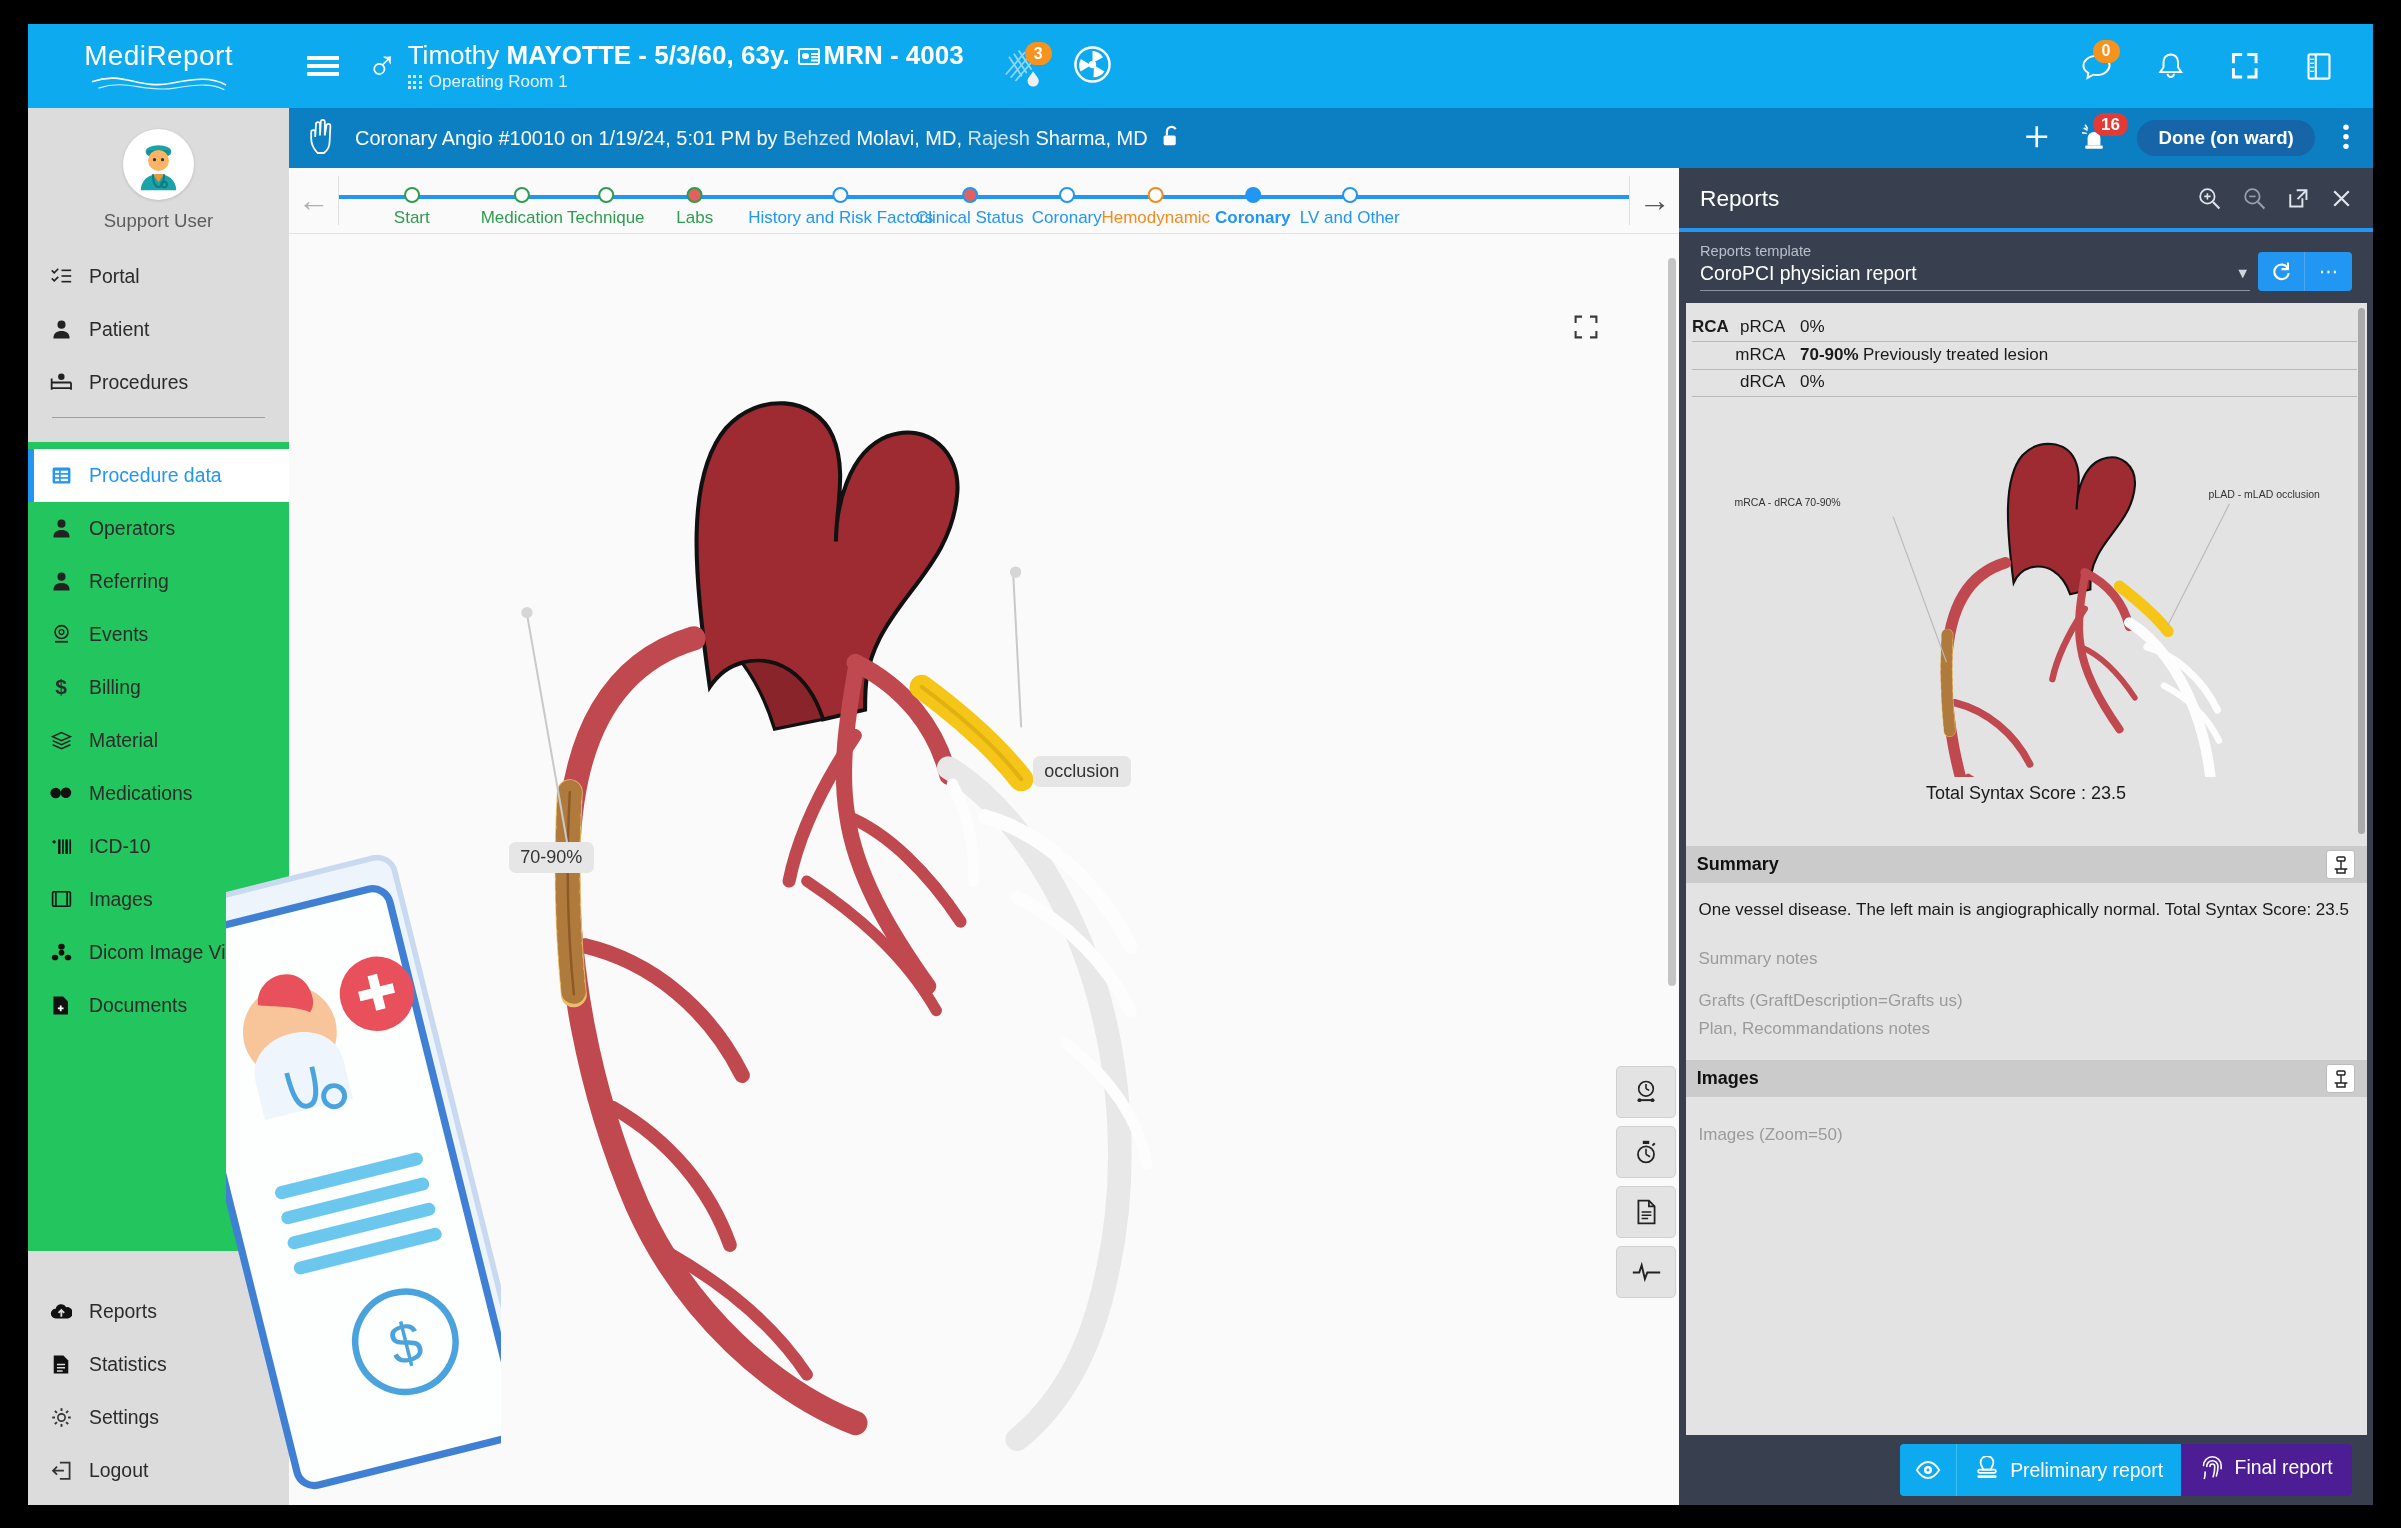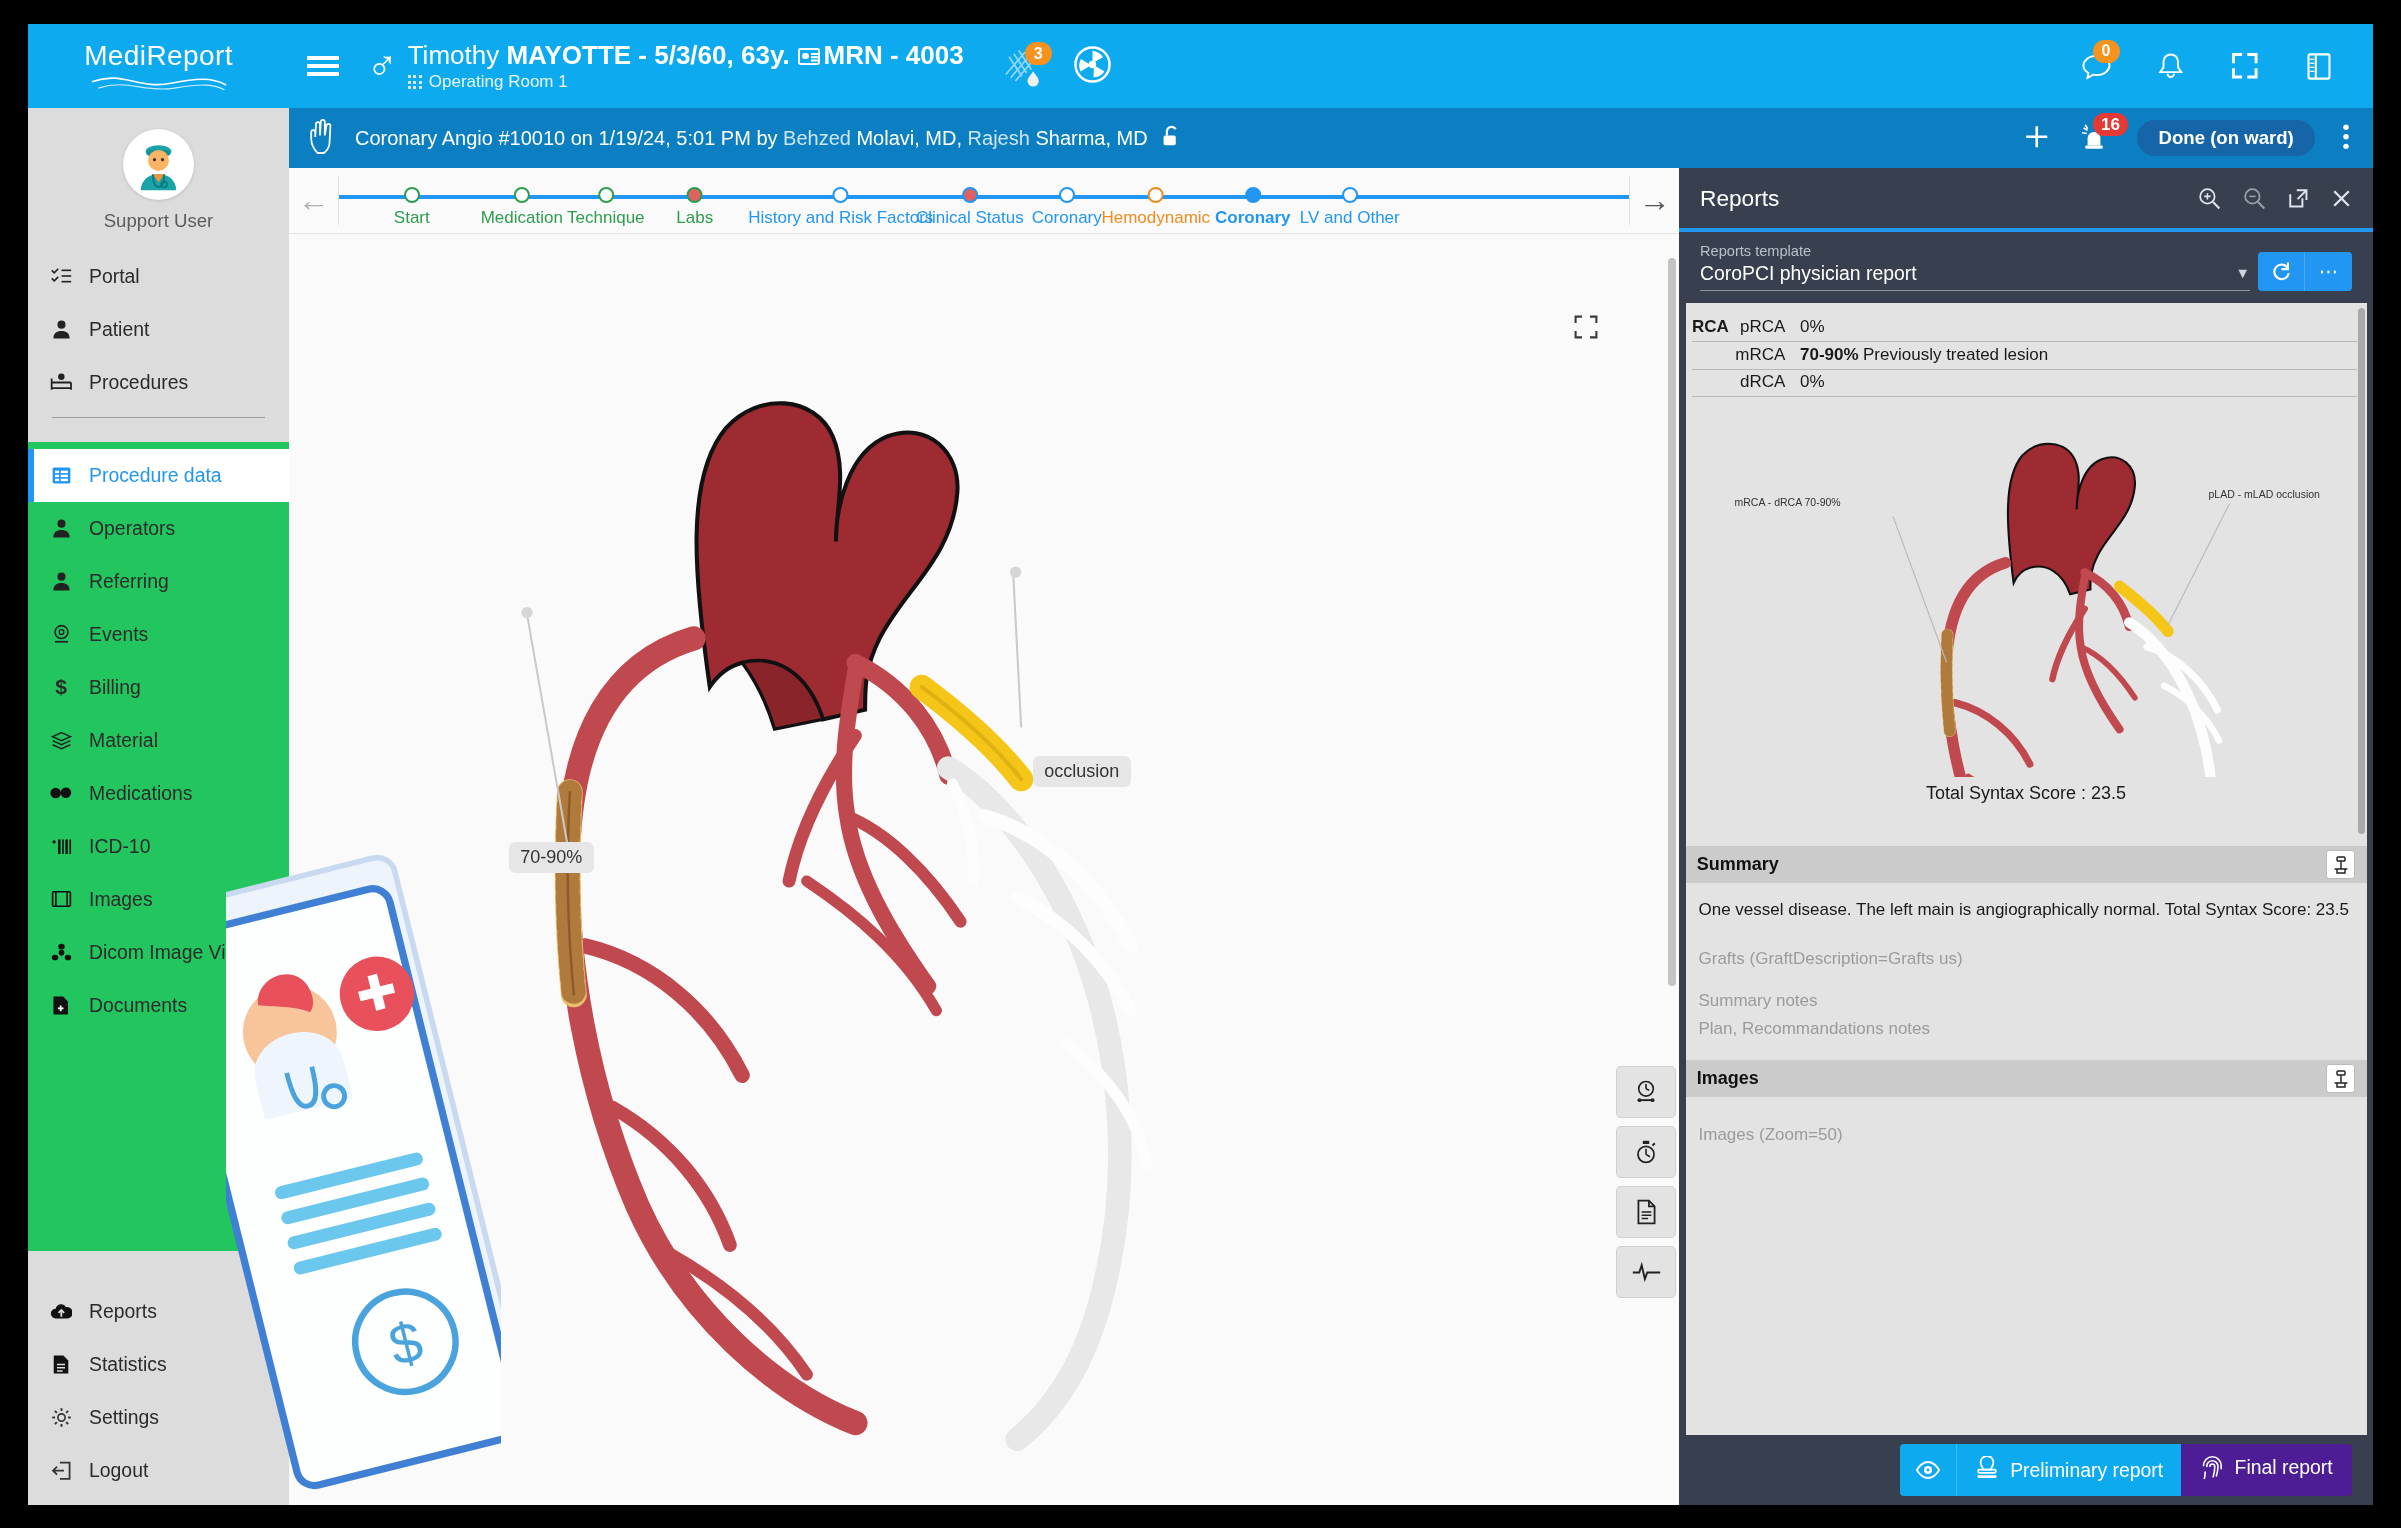--- a/index.html
+++ b/index.html
@@ -747,22 +747,22 @@
               <path d="M10 6 v10" stroke="#222" stroke-width="1.8"></path>
               <path d="M2 16 h16 M5 16 v5 h10 v-5" fill="none" stroke="#222" stroke-width="1.8"></path>
             </svg>
         </span>
       </div>
 
       <div class="rep-body">
         <div>One vessel disease. The left main is angiographically normal. Total Syntax Score: 23.5</div>
       </div>
 
+      <div class="rep-placeholder" style="margin-top:14.6px;">Summary notes</div>
       <div class="rep-placeholder" style="margin-top:14.6px;">Grafts (GraftDescription=Grafts us)</div>
-      <div class="rep-placeholder" style="margin-top:14.6px;">Summary notes</div>
       <div class="rep-placeholder">Plan, Recommandations notes</div>
 
       <div class="rep-sec-head" style="margin-top:19.4px;">
         <span>Images</span>
         <span class="rep-sec-btn">
           <svg width="16" height="18" viewBox="0 0 20 22">
               <rect x="5" y="1" width="10" height="5" rx="1.5" fill="none" stroke="#222" stroke-width="1.8"></rect>
               <path d="M10 6 v10" stroke="#222" stroke-width="1.8"></path>
               <path d="M2 16 h16 M5 16 v5 h10 v-5" fill="none" stroke="#222" stroke-width="1.8"></path>
             </svg>

